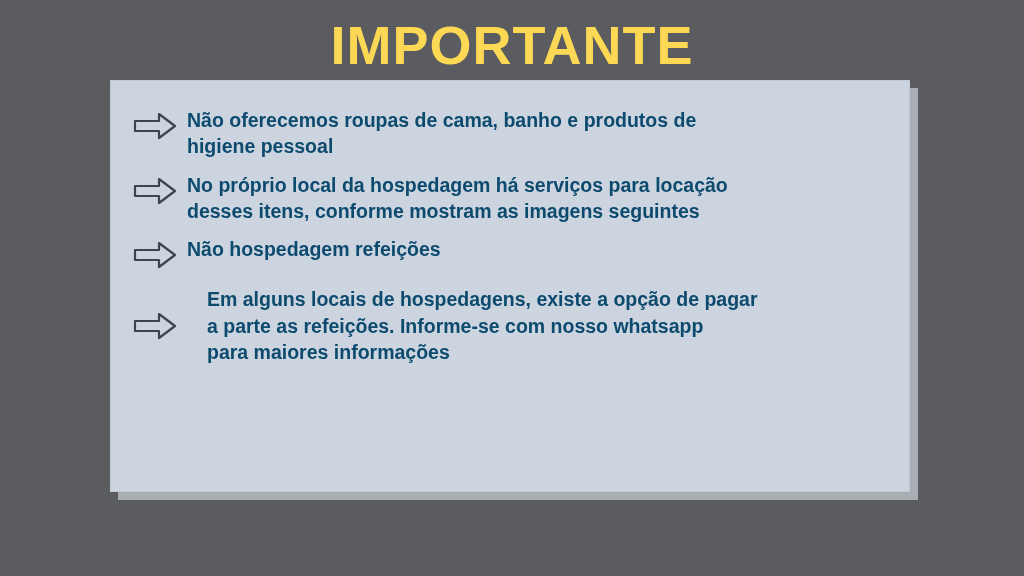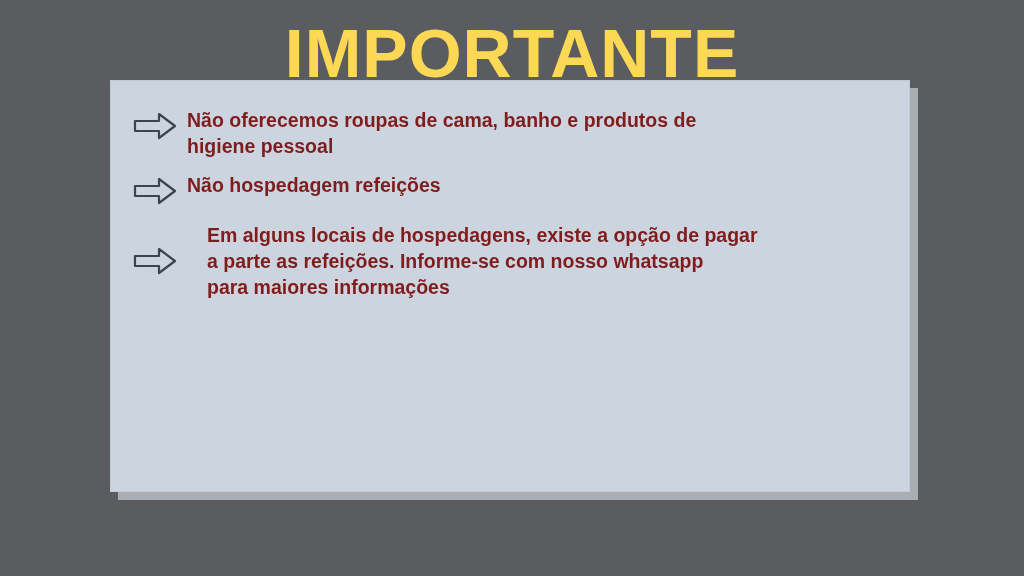--- a/index.html
+++ b/index.html
@@ -17,21 +17,21 @@
     position: relative;
     width: 1024px;
     height: 576px;
   }
   .slide-title {
     position: absolute;
     top: 14px;
     left: 0;
     width: 1024px;
     text-align: center;
-    font-size: 68px;
+    font-size: 54px;
     font-weight: bold;
     letter-spacing: 1px;
     color: #fdd855;
     font-family: "Liberation Sans", sans-serif;
   }
   .panel-shadow {
     position: absolute;
     left: 118px;
     top: 88px;
     width: 800px;
@@ -63,21 +63,21 @@
     justify-content: flex-start;
     align-items: center;
     padding-top: 4px;
   }
   .arrow-cell.mid { align-self: center; padding-top: 0; }
   .bullet-text {
     flex: 1 1 auto;
     font-size: 19.5px;
     font-weight: bold;
     line-height: 1.35;
-    color: #7f1d1d;
+    color: #0c4a6e;
     font-family: "Liberation Sans", sans-serif;
     white-space: pre-line;
   }
   .arrow-svg { display: block; }
 </style>
 </head>
 <body>
 
 <div class="slide">
 
@@ -90,20 +90,29 @@
     <div class="bullet-row r1">
       <div class="arrow-cell">
         <svg class="arrow-svg" width="44" height="30" viewBox="0 0 44 30">
           <path d="M2 10 H26 V3 L42 15 L26 27 V20 H2 Z" fill="none" stroke="#3d4450" stroke-width="2.2" stroke-linejoin="round"></path>
         </svg>
       </div>
       <div class="bullet-text">Não oferecemos roupas de cama, banho e produtos de
 higiene pessoal</div>
     </div>
 
+    <div class="bullet-row r2">
+      <div class="arrow-cell">
+        <svg class="arrow-svg" width="44" height="30" viewBox="0 0 44 30">
+          <path d="M2 10 H26 V3 L42 15 L26 27 V20 H2 Z" fill="none" stroke="#3d4450" stroke-width="2.2" stroke-linejoin="round"></path>
+        </svg>
+      </div>
+      <div class="bullet-text">No próprio local da hospedagem há serviços para locação
+desses itens, conforme mostram as imagens seguintes</div>
+    </div>
 
     <div class="bullet-row r3">
       <div class="arrow-cell">
         <svg class="arrow-svg" width="44" height="30" viewBox="0 0 44 30">
           <path d="M2 10 H26 V3 L42 15 L26 27 V20 H2 Z" fill="none" stroke="#3d4450" stroke-width="2.2" stroke-linejoin="round"></path>
         </svg>
       </div>
       <div class="bullet-text">Não hospedagem refeições</div>
     </div>
 

